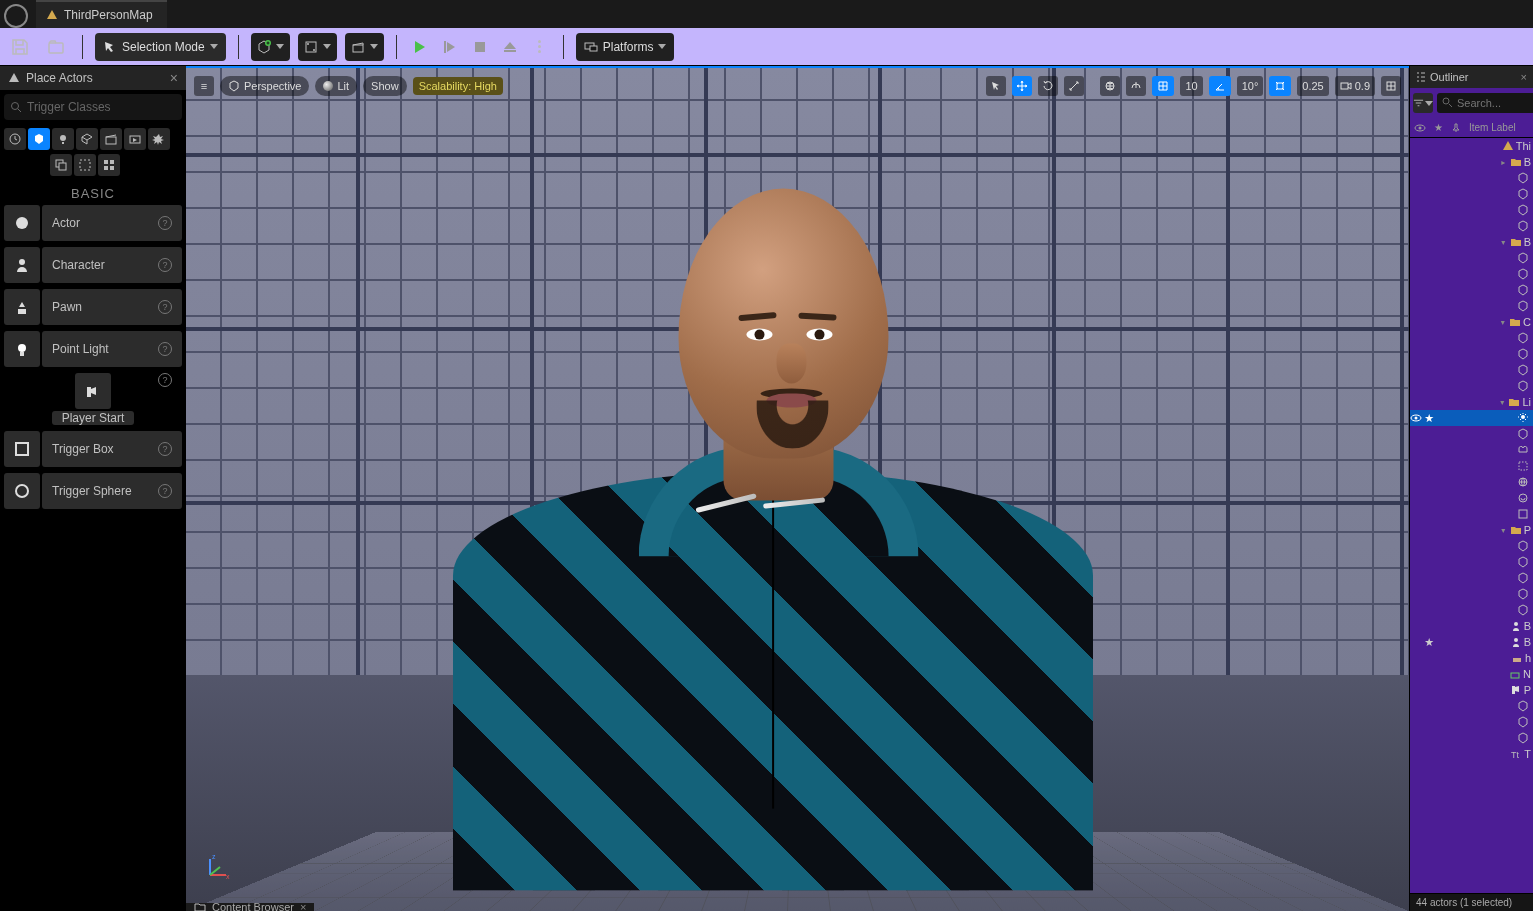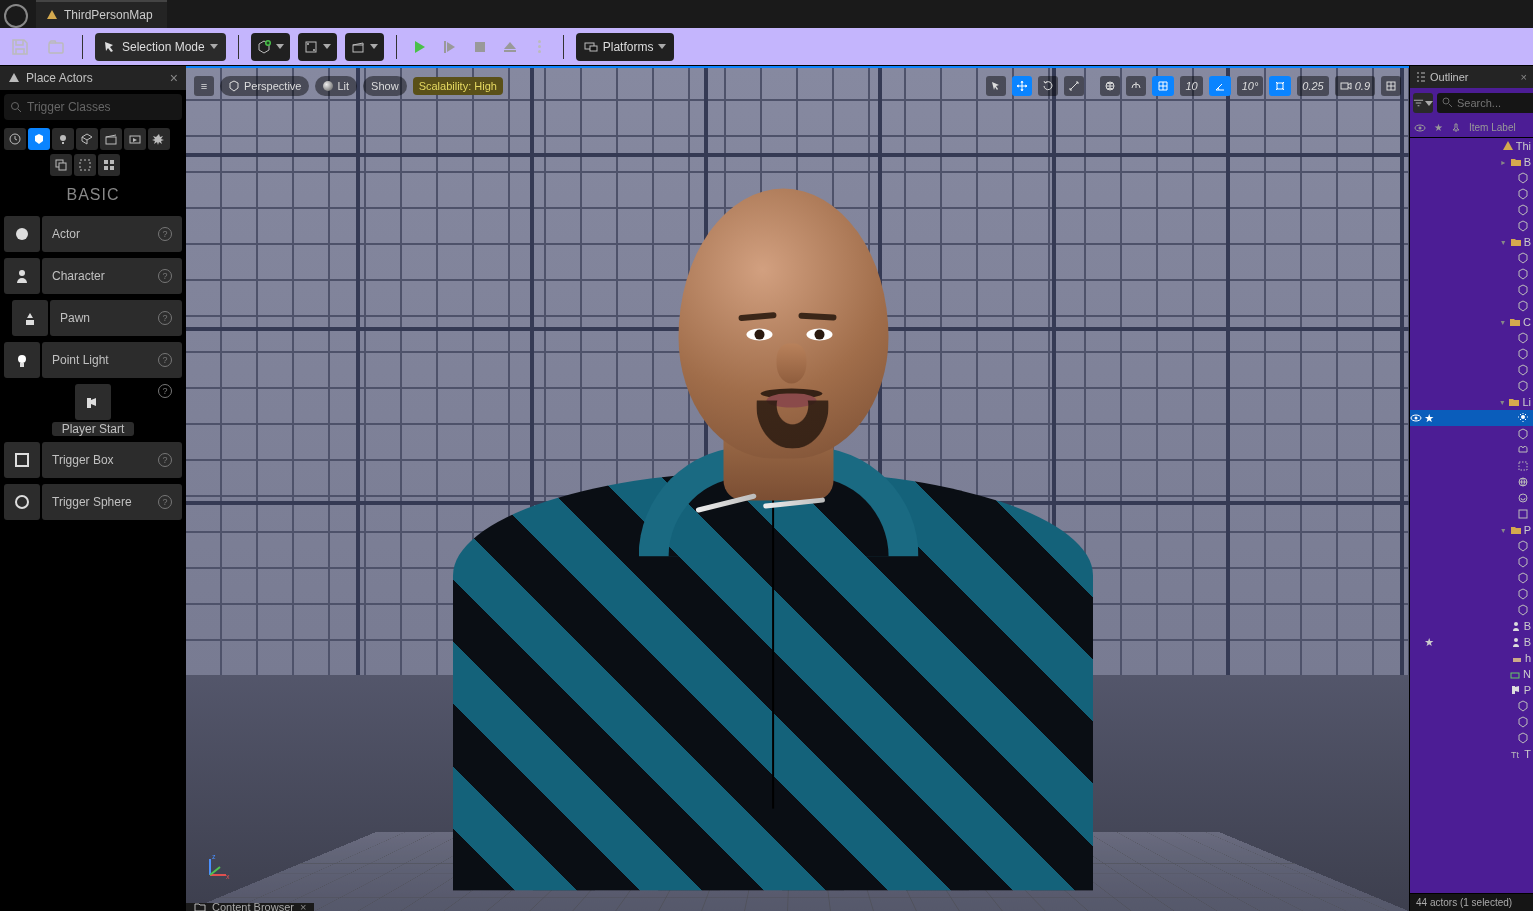--- a/index.html
+++ b/index.html
@@ -36,21 +36,21 @@
 
 
 .leftpanel { position:absolute; left:0; top:66px; width:186px; bottom:0; background:#000000; }
 .panel-tab { height:24px; display:flex; align-items:center; padding:0 8px; background:#242424; gap:6px; }
 .panel-tab .close { margin-left:auto; color:#888; font-size:14px; }
 .search-row { height:26px; margin:4px; background:#151515; border-radius:4px; display:flex; align-items:center; padding:0 6px; gap:5px; color:#666; }
 .icon-row { display:flex; flex-wrap:wrap; gap:2px; padding:4px; }
 .icon-row .ib { width:22px; height:22px; background:#2a2a2a; border-radius:3px; display:flex; align-items:center; justify-content:center; cursor:pointer; }
 .icon-row .ib.active { background:#0a84ff; }
 .icon-row2 { display:flex; gap:2px; padding:0 4px 4px 50px; }
-.section-label { text-align:center; color:#888; font-size:16px; letter-spacing:1px; padding:6px 0 12px; }
+.section-label { text-align:center; color:#888; font-size:13px; letter-spacing:1px; padding:6px 0 4px; }
 .actor-list { display:flex; flex-direction:column; gap:6px; padding:0 4px; }
 .actor-item { display:flex; align-items:center; gap:2px;border-radius:14px; }
 .actor-icon { width:36px; height:36px; background:#2c2c2c; border-radius:3px; display:flex; align-items:center; justify-content:center; }
 .actor-label { flex:1; height:36px; background:#2c2c2c; border-radius:3px; display:flex; align-items:center; padding:0 10px; }
 
 
 .viewport { position:absolute; left:186px; top:66px; right:124px; bottom:0; background:linear-gradient(180deg,#7a7d94 0%,#61647c 55%,#3d3f4e 100%); border-top:2px solid #0a84ff; overflow:hidden; }
 .grid-floor { position:absolute; bottom:0; left:0; right:0; height:40%; background:repeating-linear-gradient(90deg,transparent 0,transparent 42px,#555a 42px,#555a 43px),repeating-linear-gradient(0deg,transparent 0,transparent 42px,#555a 42px,#555a 43px),linear-gradient(180deg,#818398 0%,#64677c 100%); transform:perspective(700px) rotateX(70deg); transform-origin:bottom; opacity:0.6; }
 .wall { position:absolute; top:0; left:0; right:0; height:72%; background:repeating-linear-gradient(90deg,transparent 0,transparent 34px,#4e526a 34px,#4e526a 36px),repeating-linear-gradient(0deg,transparent 0,transparent 34px,#4e526a 34px,#4e526a 36px),linear-gradient(180deg,#8689a0 0%,#787b92 100%); }
 .wall::after { content:""; position:absolute; top:0; left:0; right:0; bottom:0; background:repeating-linear-gradient(90deg,transparent 0,transparent 170px,#353a54 170px,#353a54 174px),repeating-linear-gradient(0deg,transparent 0,transparent 170px,#353a54 170px,#353a54 174px);}
@@ -82,21 +82,21 @@
 .necklace { position:absolute; top:318px; left:50%; transform:translateX(-45%); width:2px; height:320px; background:#000; }
 
 
 .vp-overlay { position:absolute; top:8px; display:flex; gap:6px; align-items:center; }
 .vp-overlay.left { left:8px; }
 .vp-overlay.right { right:8px; }
 .pill { height:20px; padding:0 8px; background:rgba(0,0,0,0.45); border-radius:10px; display:flex; align-items:center; gap:4px; color:#ddd; font-size:11px; cursor:pointer; }
 .pill.scal { background:#5a5018; color:#e5d860; border-radius:4px; height:18px; padding:0 6px; }
 .sqbtn { width:20px; height:20px; background:rgba(0,0,0,0.45); border-radius:3px; display:flex; align-items:center; justify-content:center; color:#ddd; cursor:pointer; font-size:11px; }
 .sqbtn.active { background:#0a84ff; }
-.sqbtn.cam { width:auto; padding:8px 5px; gap:3px;font-style:italic; }
+.sqbtn.cam { width:auto; padding:8px 5px; gap:3px; }
 .gizmo { position:absolute; left:18px; bottom:30px; width:28px; height:28px; }
 
 
 .rightpanel { position:absolute; right:0; top:66px; width:124px; bottom:0; background:#4c1d95; border-left:1px solid #000; overflow:hidden; }
 .rp-tab { height:22px; display:flex; align-items:center; padding:0 6px; gap:4px; background:#242424; font-size:11px; }
 .rp-tab .close { margin-left:auto; color:#888; }
 .rp-search { height:24px; margin:3px; display:flex; align-items:center; gap:4px; }
 .rp-search .filt { width:20px; height:20px; background:#2a2a2a; border-radius:3px; display:flex; align-items:center; justify-content:center; }
 .rp-search input { flex:1; background:#151515; border:none; height:20px; border-radius:3px; padding:0 4px 0 20px; color:#ccc; font-size:11px; }
 .rp-search-wrap { position:relative; flex:1; }
@@ -307,21 +307,21 @@
       <div class="actor-item" style="position: relative;">
         <div class="actor-icon">
           <svg width="18" height="18" viewBox="0 0 18 18">
             <circle cx="9" cy="6" r="3" fill="#ddd"></circle>
             <path d="M4 16a5 5 0 0 1 10 0" fill="#ddd"></path>
           </svg>
         </div>
         <div class="actor-label">Character</div>
         <div class="info-circle" style="position:absolute;right:10px;">?</div>
       </div>
-      <div class="actor-item" style="position: relative; margin-left: 8px;">
+      <div class="actor-item" style="position: relative;">
         <div class="actor-icon">
           <svg width="18" height="18" viewBox="0 0 18 18">
             <rect x="5" y="11" width="8" height="5" fill="#ddd"></rect>
             <path d="M9 4l3 5H6z" fill="#ddd"></path>
           </svg>
         </div>
         <div class="actor-label">Pawn</div>
         <div class="info-circle" style="position:absolute;right:10px;">?</div>
       </div>
       <div class="actor-item" style="position: relative;">

